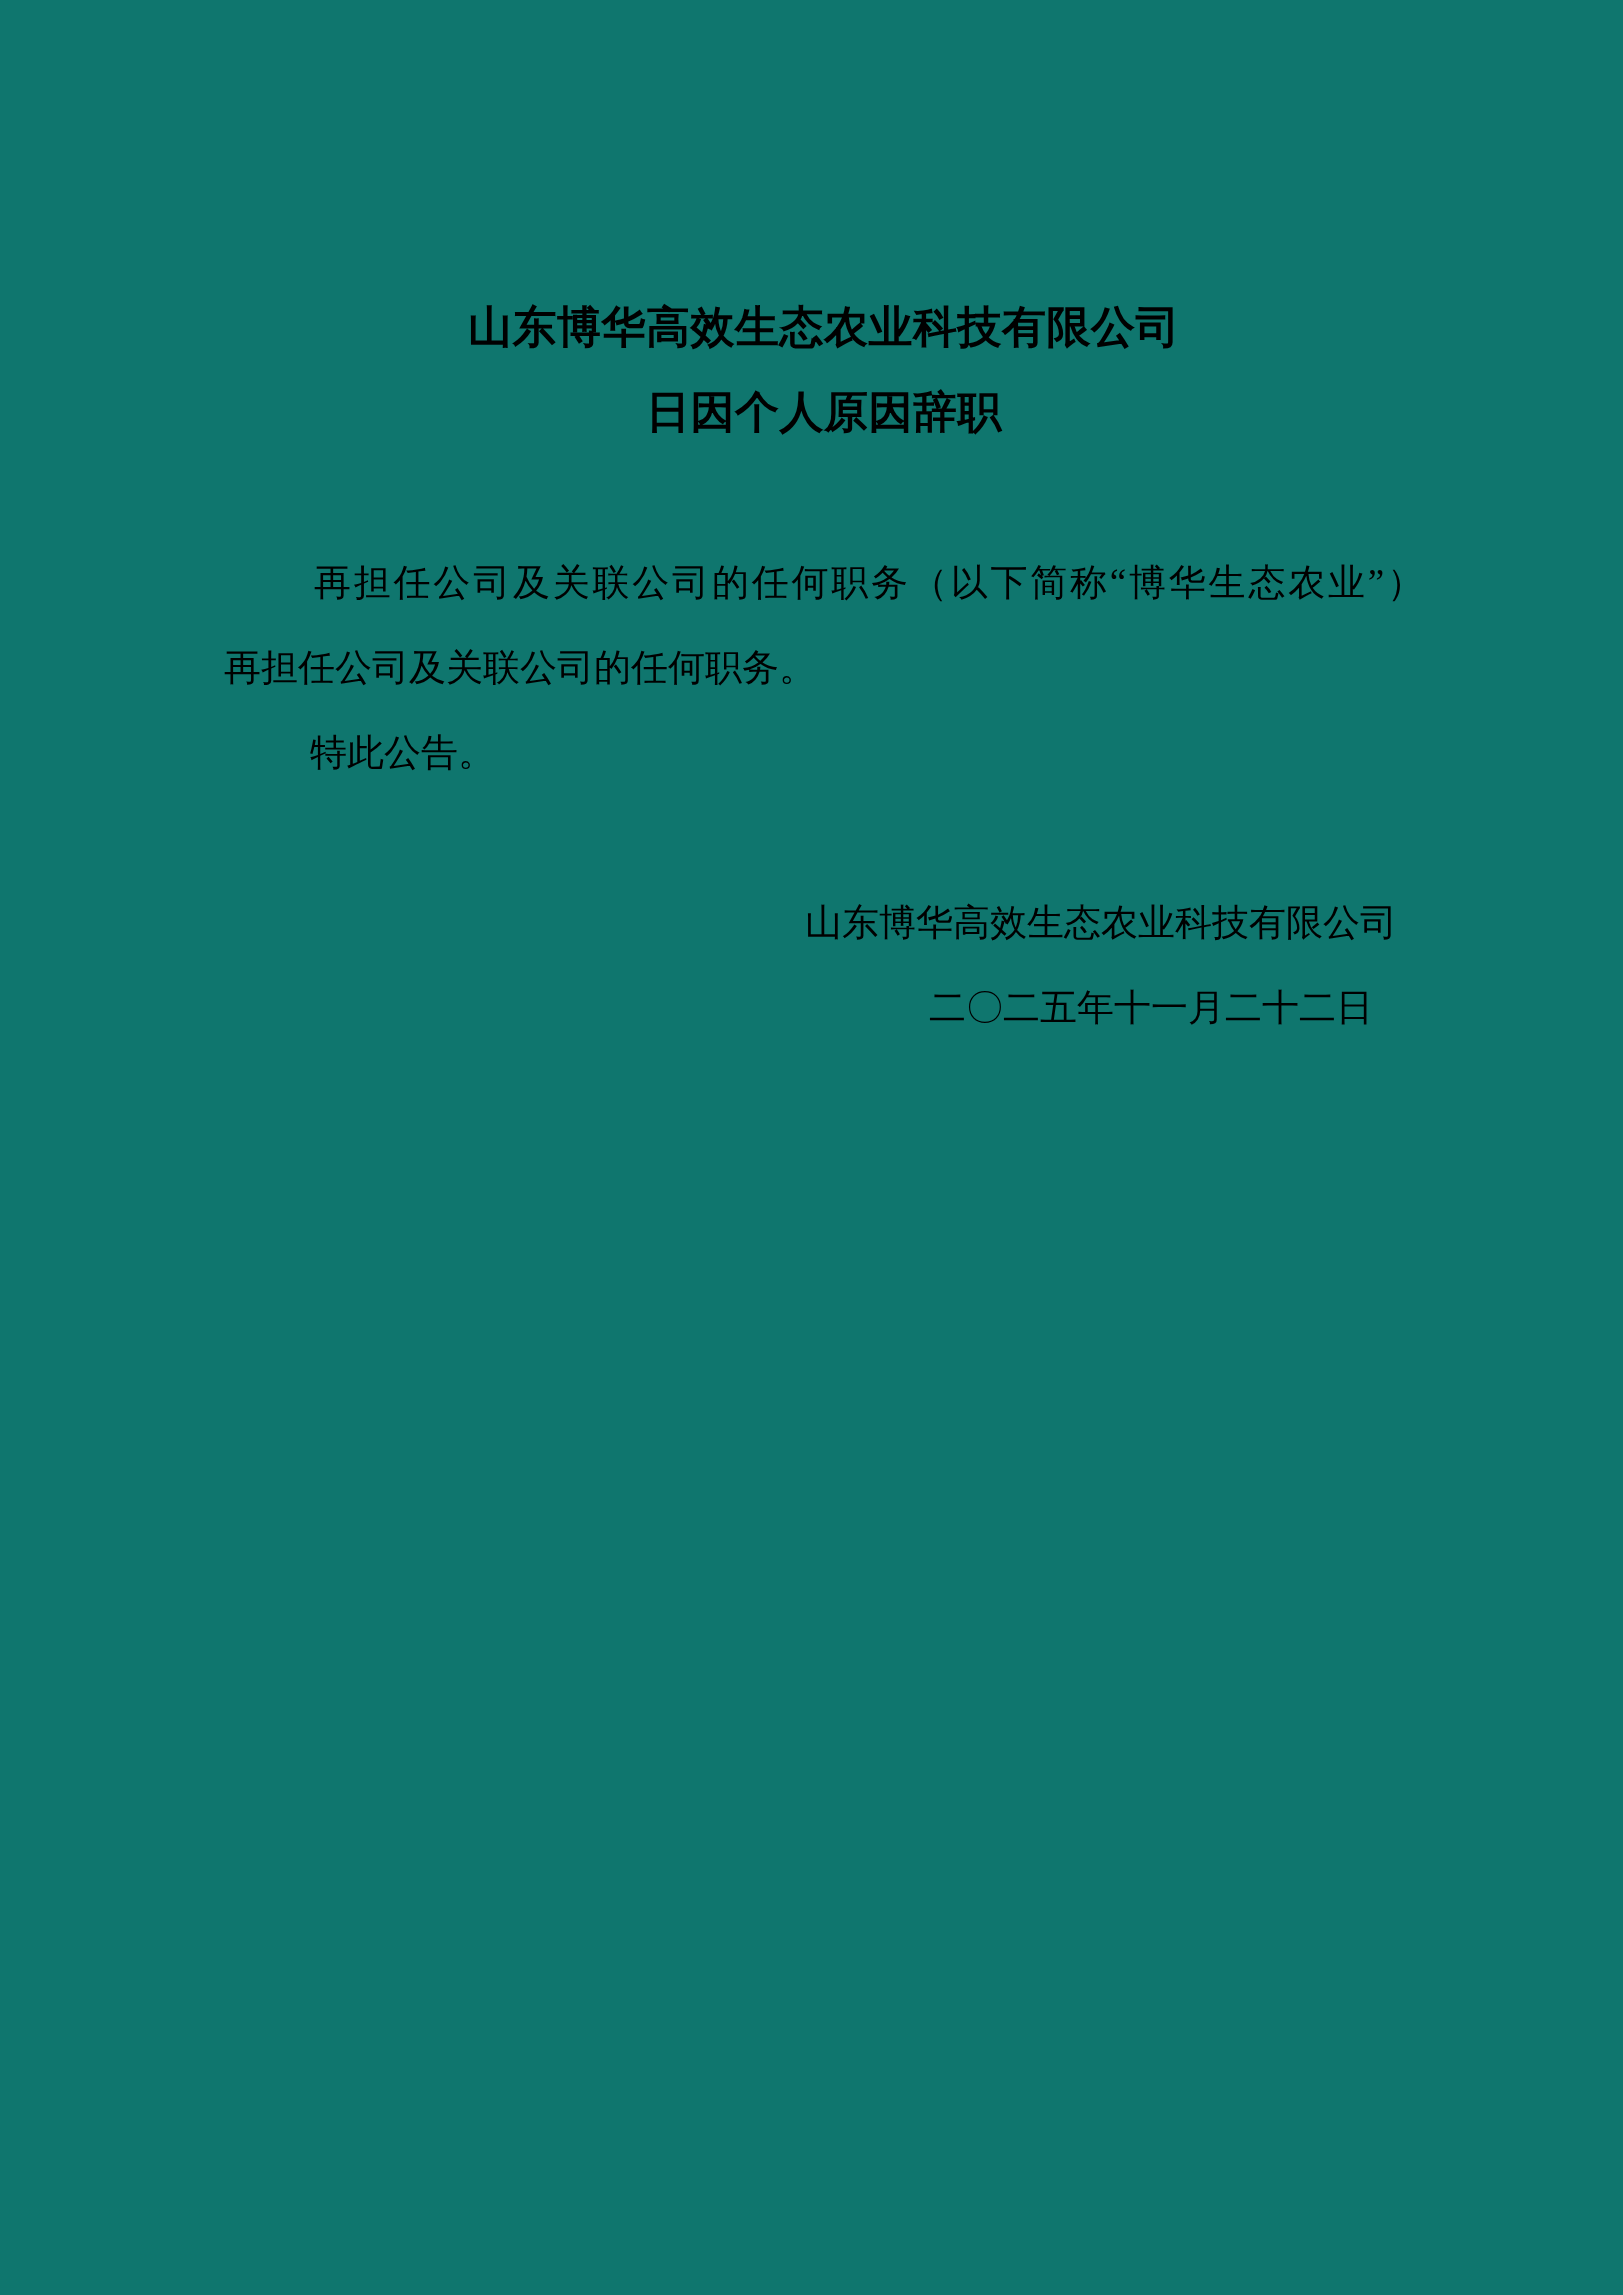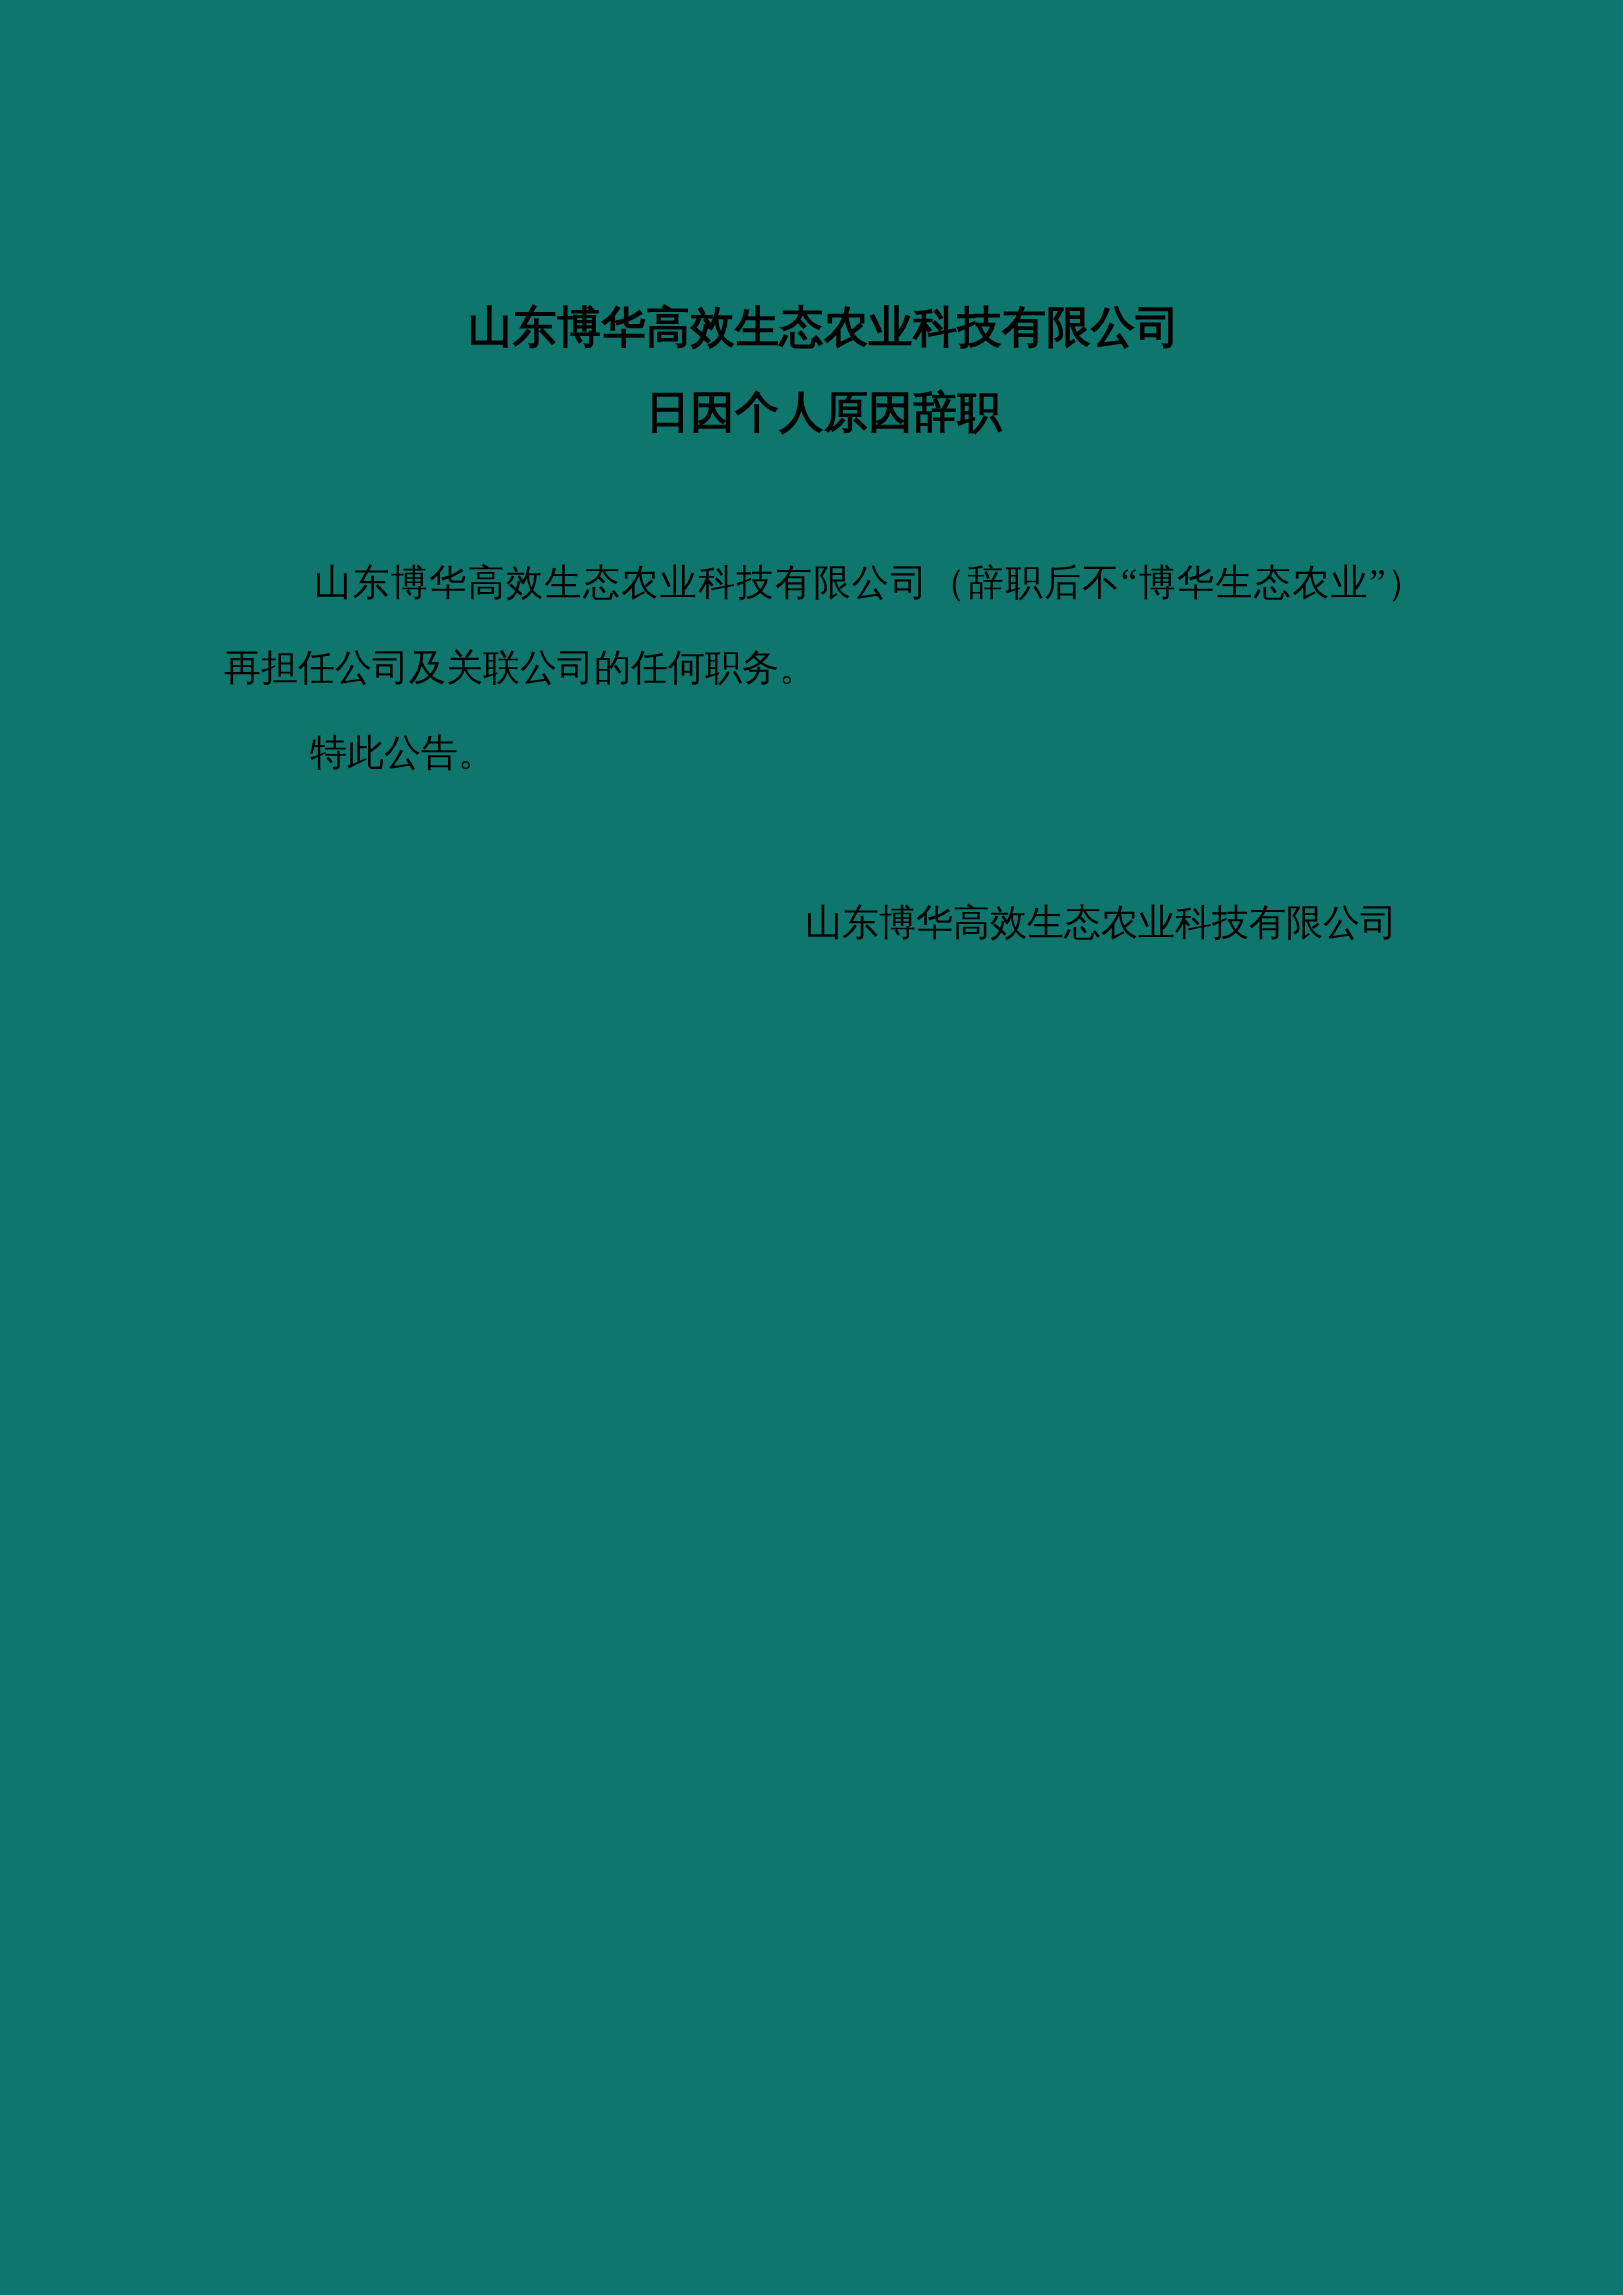--- a/index.html
+++ b/index.html
@@ -47,28 +47,29 @@
 
 <div class="page">
   <div class="content">
 
     <div class="title-line">山东博华高效生态农业科技有限公司</div>
 
     <div class="title-line">日因个人原因辞职</div>
 
     <div class="blank-line"></div>
 
-    <div class="body-line fill indent-first">山东博华高效生态农业科技有限公司（辞职后不“博华生态农业”）</div>
+    <div class="body-line fill indent-first">再担任公司及关联公司的任何职务（以下简称“博华生态农业”）</div>
 
 
     <div class="body-line">再担任公司及关联公司的任何职务。</div>
 
 
     <div class="body-line indent-para">特此公告。</div>
 
     <div class="blank-line"></div>
 
     <div class="sig-line sig-company">山东博华高效生态农业科技有限公司</div>
 
+    <div class="sig-line sig-date">二〇二五年十一月二十二日</div>
 
   </div>
 </div>
 
 
 </body></html>

